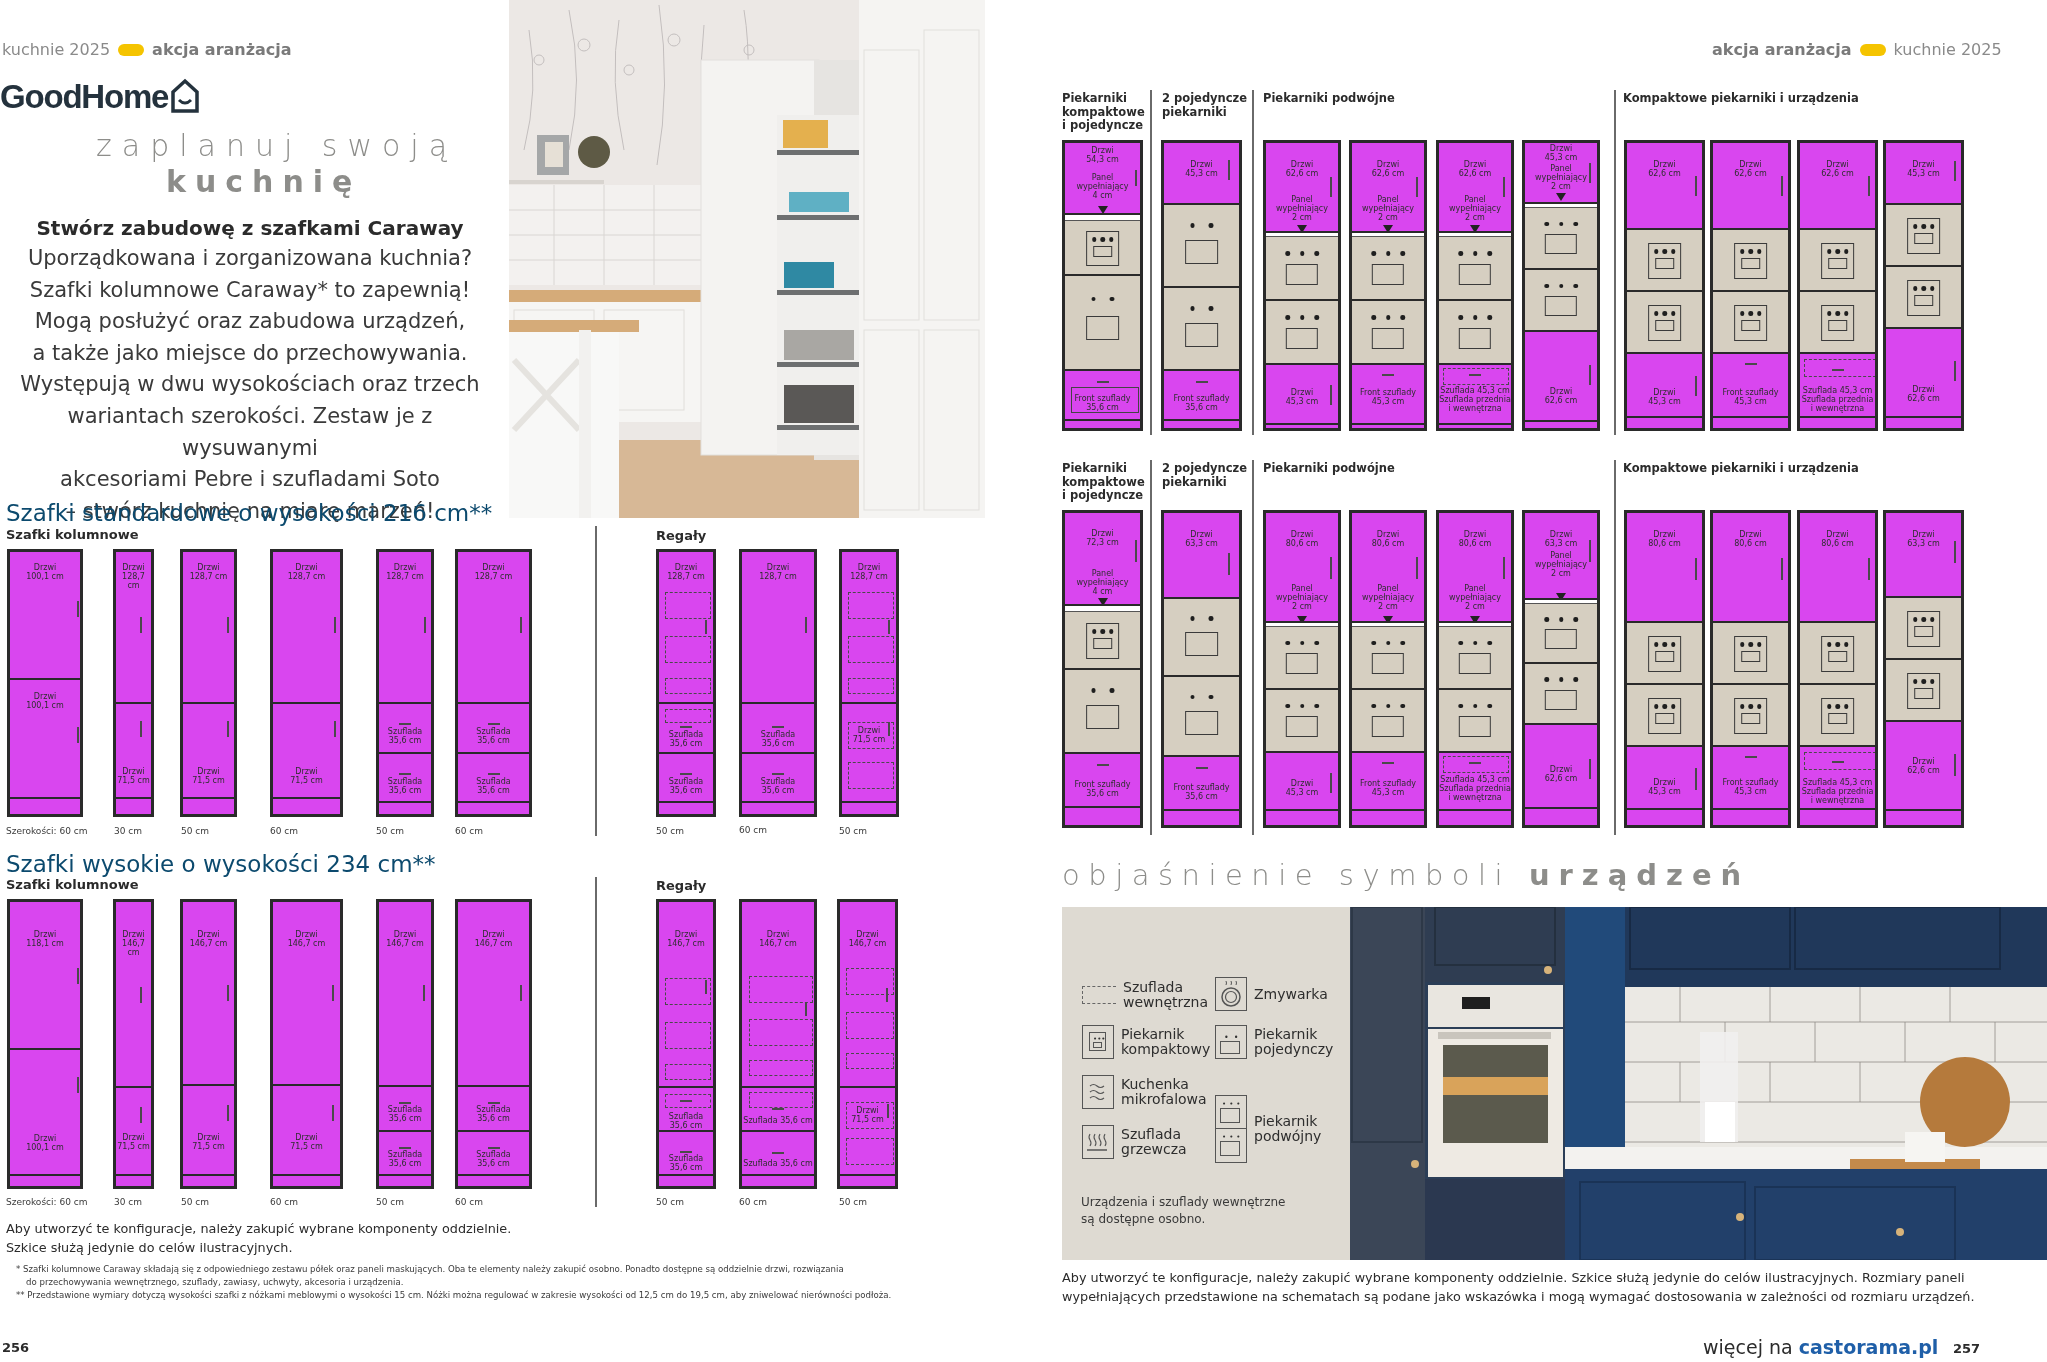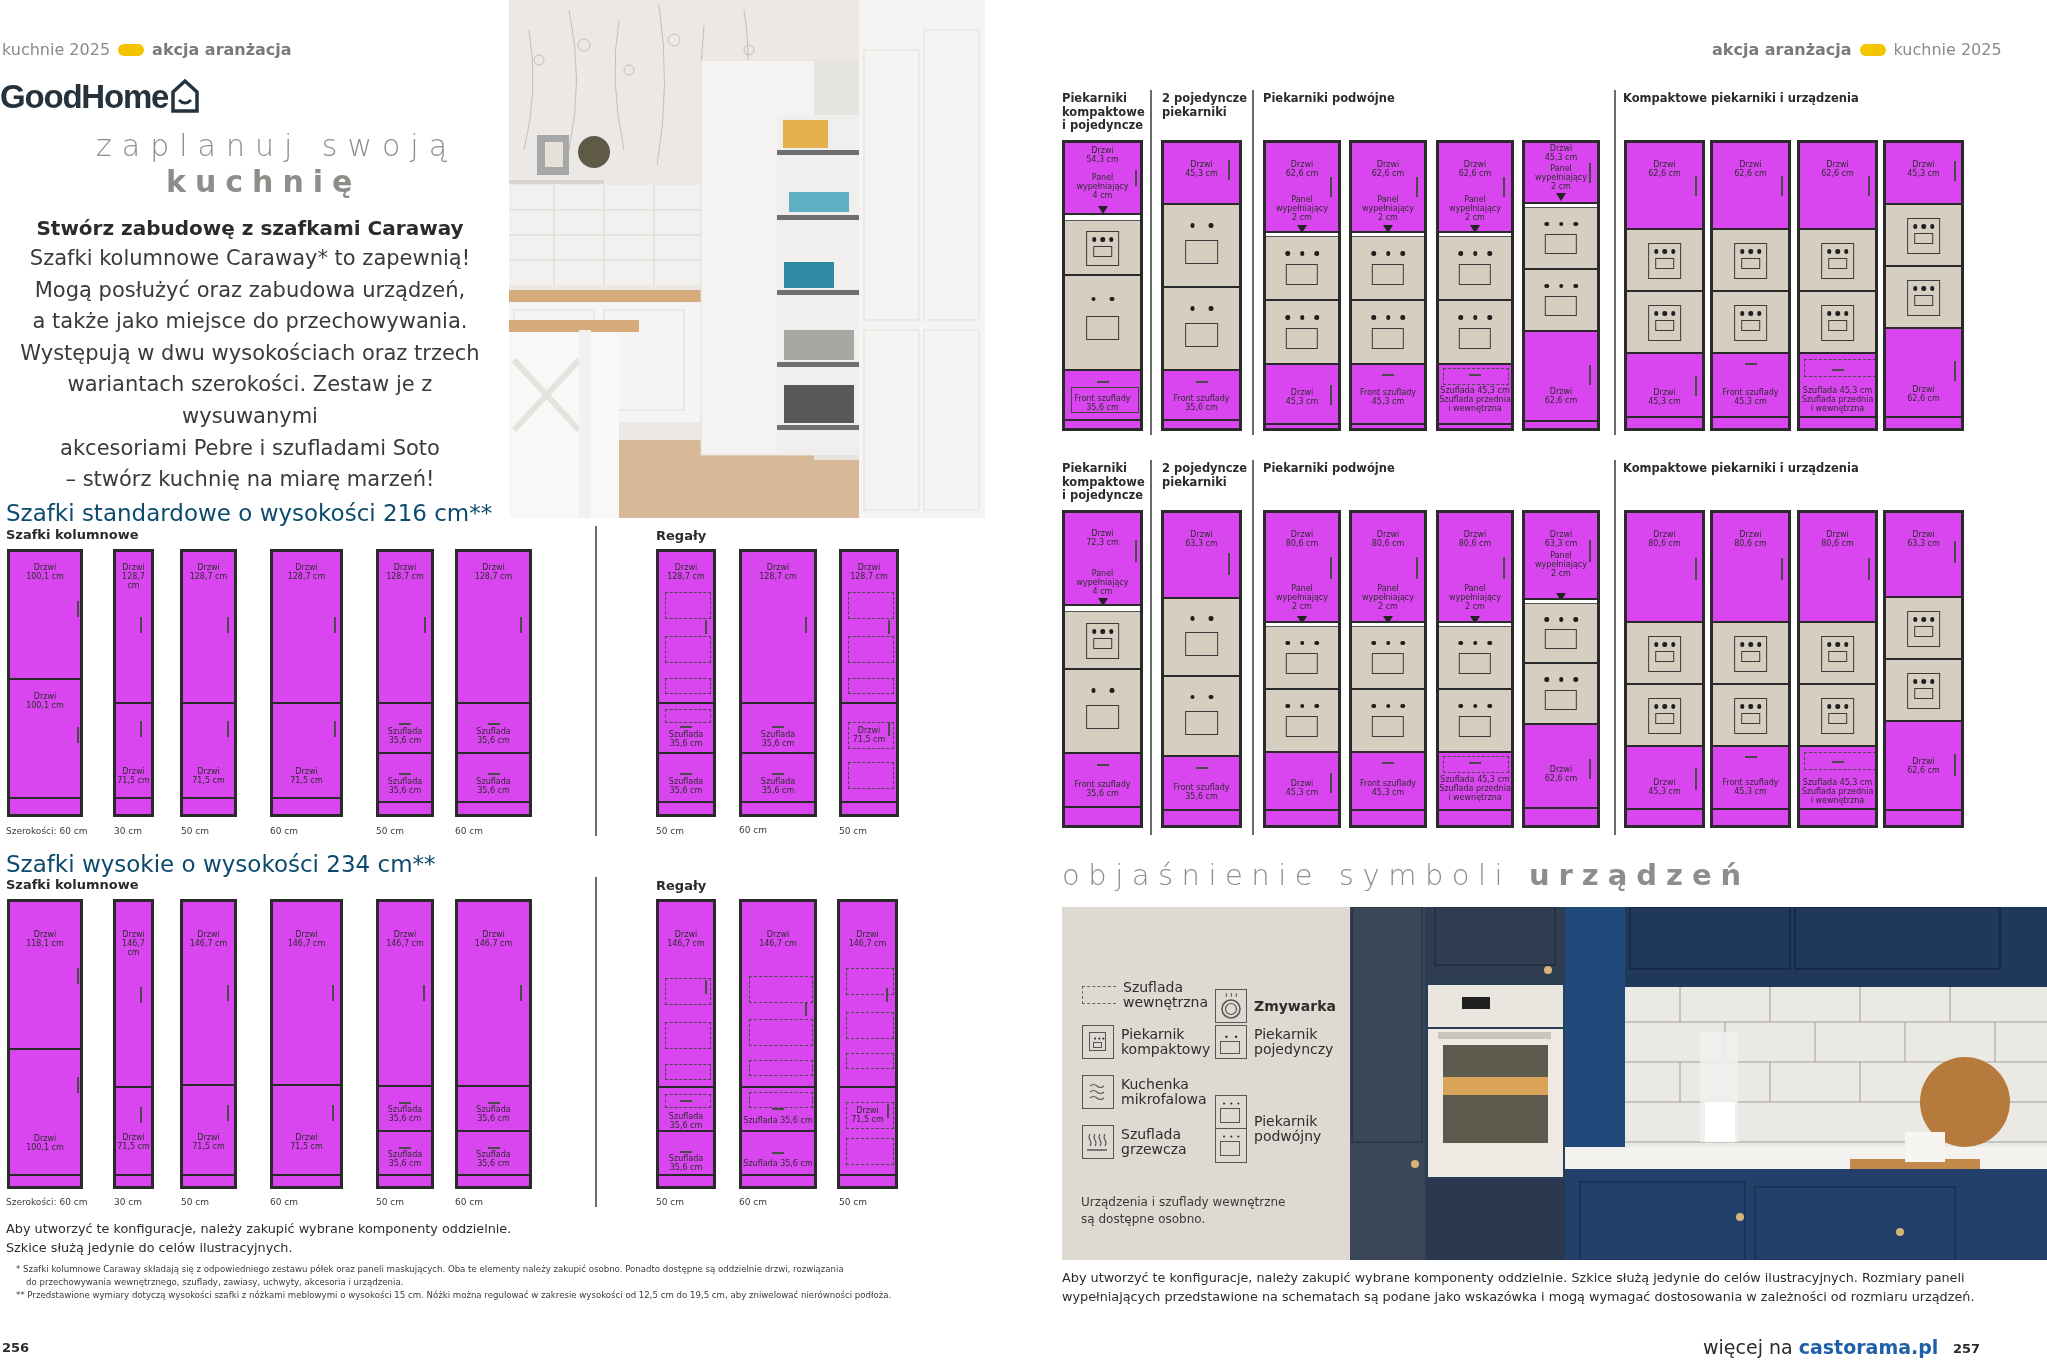--- a/index.html
+++ b/index.html
@@ -74,20 +74,21 @@
     <path d="M3 14 L15 3 L27 14 L27 33 L3 33 Z" fill="none" stroke="#24323d" stroke-width="3.5" stroke-linejoin="miter"></path>
     <path d="M9 22 Q15 28 21 22" fill="none" stroke="#24323d" stroke-width="3"></path>
   </svg>
 </div>
 
 <div class="abs title-light" style="left:96px; top:128px;">zaplanuj swoją</div>
 <div class="abs title-light title-bold" style="left:166px; top:164px;">kuchnię</div>
 
 <div class="abs intro-head" style="left:0; width:500px; top:216px;">Stwórz zabudowę z szafkami Caraway</div>
 <div class="abs intro-body" style="left:0; width:500px; top:243px;">
+  <div>Uporządkowana i zorganizowana kuchnia?</div>
   <div>Szafki kolumnowe Caraway* to zapewnią!</div>
   <div>Mogą posłużyć oraz zabudowa urządzeń,</div>
   <div>a także jako miejsce do przechowywania.</div>
   <div>Występują w dwu wysokościach oraz trzech</div>
   <div>wariantach szerokości. Zestaw je z wysuwanymi</div>
   <div>akcesoriami Pebre i szufladami Soto</div>
   <div>– stwórz kuchnię na miarę marzeń!</div>
 </div>
 
 <div class="photo" style="left:509px; top:0; width:476px; height:518px; background:#efece9;" title="Biała kuchnia z wysuwanym cargo w szafce kolumnowej">
@@ -1186,21 +1187,21 @@
   <span>objaśnienie symboli</span>
   <span class="title-bold">urządzeń</span>
 </div>
 
 <div class="abs legend-panel" style="left:1062px; top:907px; width:288px; height:353px;">
   <div class="leg-item" style="left:20px; top:73px;">
     <span style="width:34px;height:18px;border:1.6px dashed #666;border-right:none;display:block;"></span>
     <span style="white-space:pre-line">Szuflada
 wewnętrzna</span>
   </div>
-  <div class="leg-item" style="left:153px; top:82px;font-weight:bold;">
+  <div class="leg-item" style="left:153px; top:70px;">
     <span class="leg-icon">
       <svg width="30" height="32" viewBox="0 0 30 32" style="position:absolute;left:0;top:0">
           <circle cx="15" cy="19" r="9" fill="none" stroke="#555" stroke-width="1.5"></circle>
           <circle cx="15" cy="19" r="5.5" fill="none" stroke="#555" stroke-width="1.2"></circle>
           <path d="M10 7 q1 -2 0 -4 M15 7 q1 -2 0 -4 M20 7 q1 -2 0 -4" stroke="#555" stroke-width="1" fill="none"></path>
         </svg>
     </span>
     <span>Zmywarka</span>
   </div>
   <div class="leg-item" style="left:20px; top:118px;">

